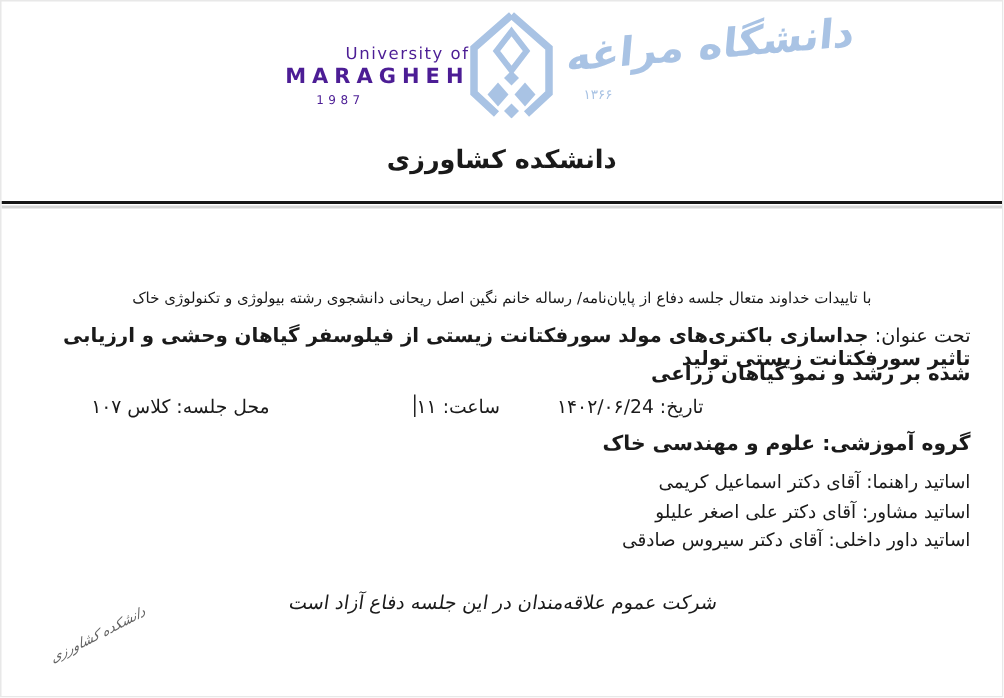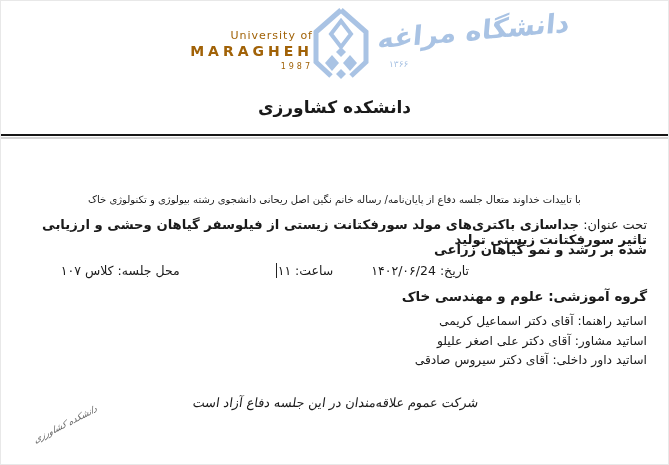--- a/index.html
+++ b/index.html
@@ -9,25 +9,25 @@
     background:#fff;
     border:1px solid #e8e8e8;
     box-sizing:border-box;
     font-family:"DejaVu Sans",sans-serif;
     color:#1a1a1a;
     overflow:hidden;
   }
   
   .logo-en{
     position:absolute;left:140px;top:28px;width:172px;
-    text-align:right;color:#a16207;line-height:1.25;
+    text-align:right;color:#4c1d95;line-height:1.25;
   }
   .logo-en .l1{font-size:11px;letter-spacing:1px;}
   .logo-en .l2{font-size:14px;font-weight:bold;letter-spacing:4px;}
-  .logo-en .l3{font-size:8px;letter-spacing:3px;margin-top:2px;}
+  .logo-en .l3{font-size:8px;letter-spacing:3px;margin-top:2px;text-align:center;}
   .emblem{position:absolute;left:300px;top:6px;}
   .logo-fa{
     position:absolute;left:378px;top:14px;
     color:#a9c3e4;font-size:27px;font-weight:bold;
     transform:skewX(-10deg) rotate(-5deg);
     direction:rtl;white-space:nowrap;
   }
   .logo-fa-year{
     position:absolute;left:388px;top:58px;
     color:#a9c3e4;font-size:9px;letter-spacing:4px;direction:rtl;

